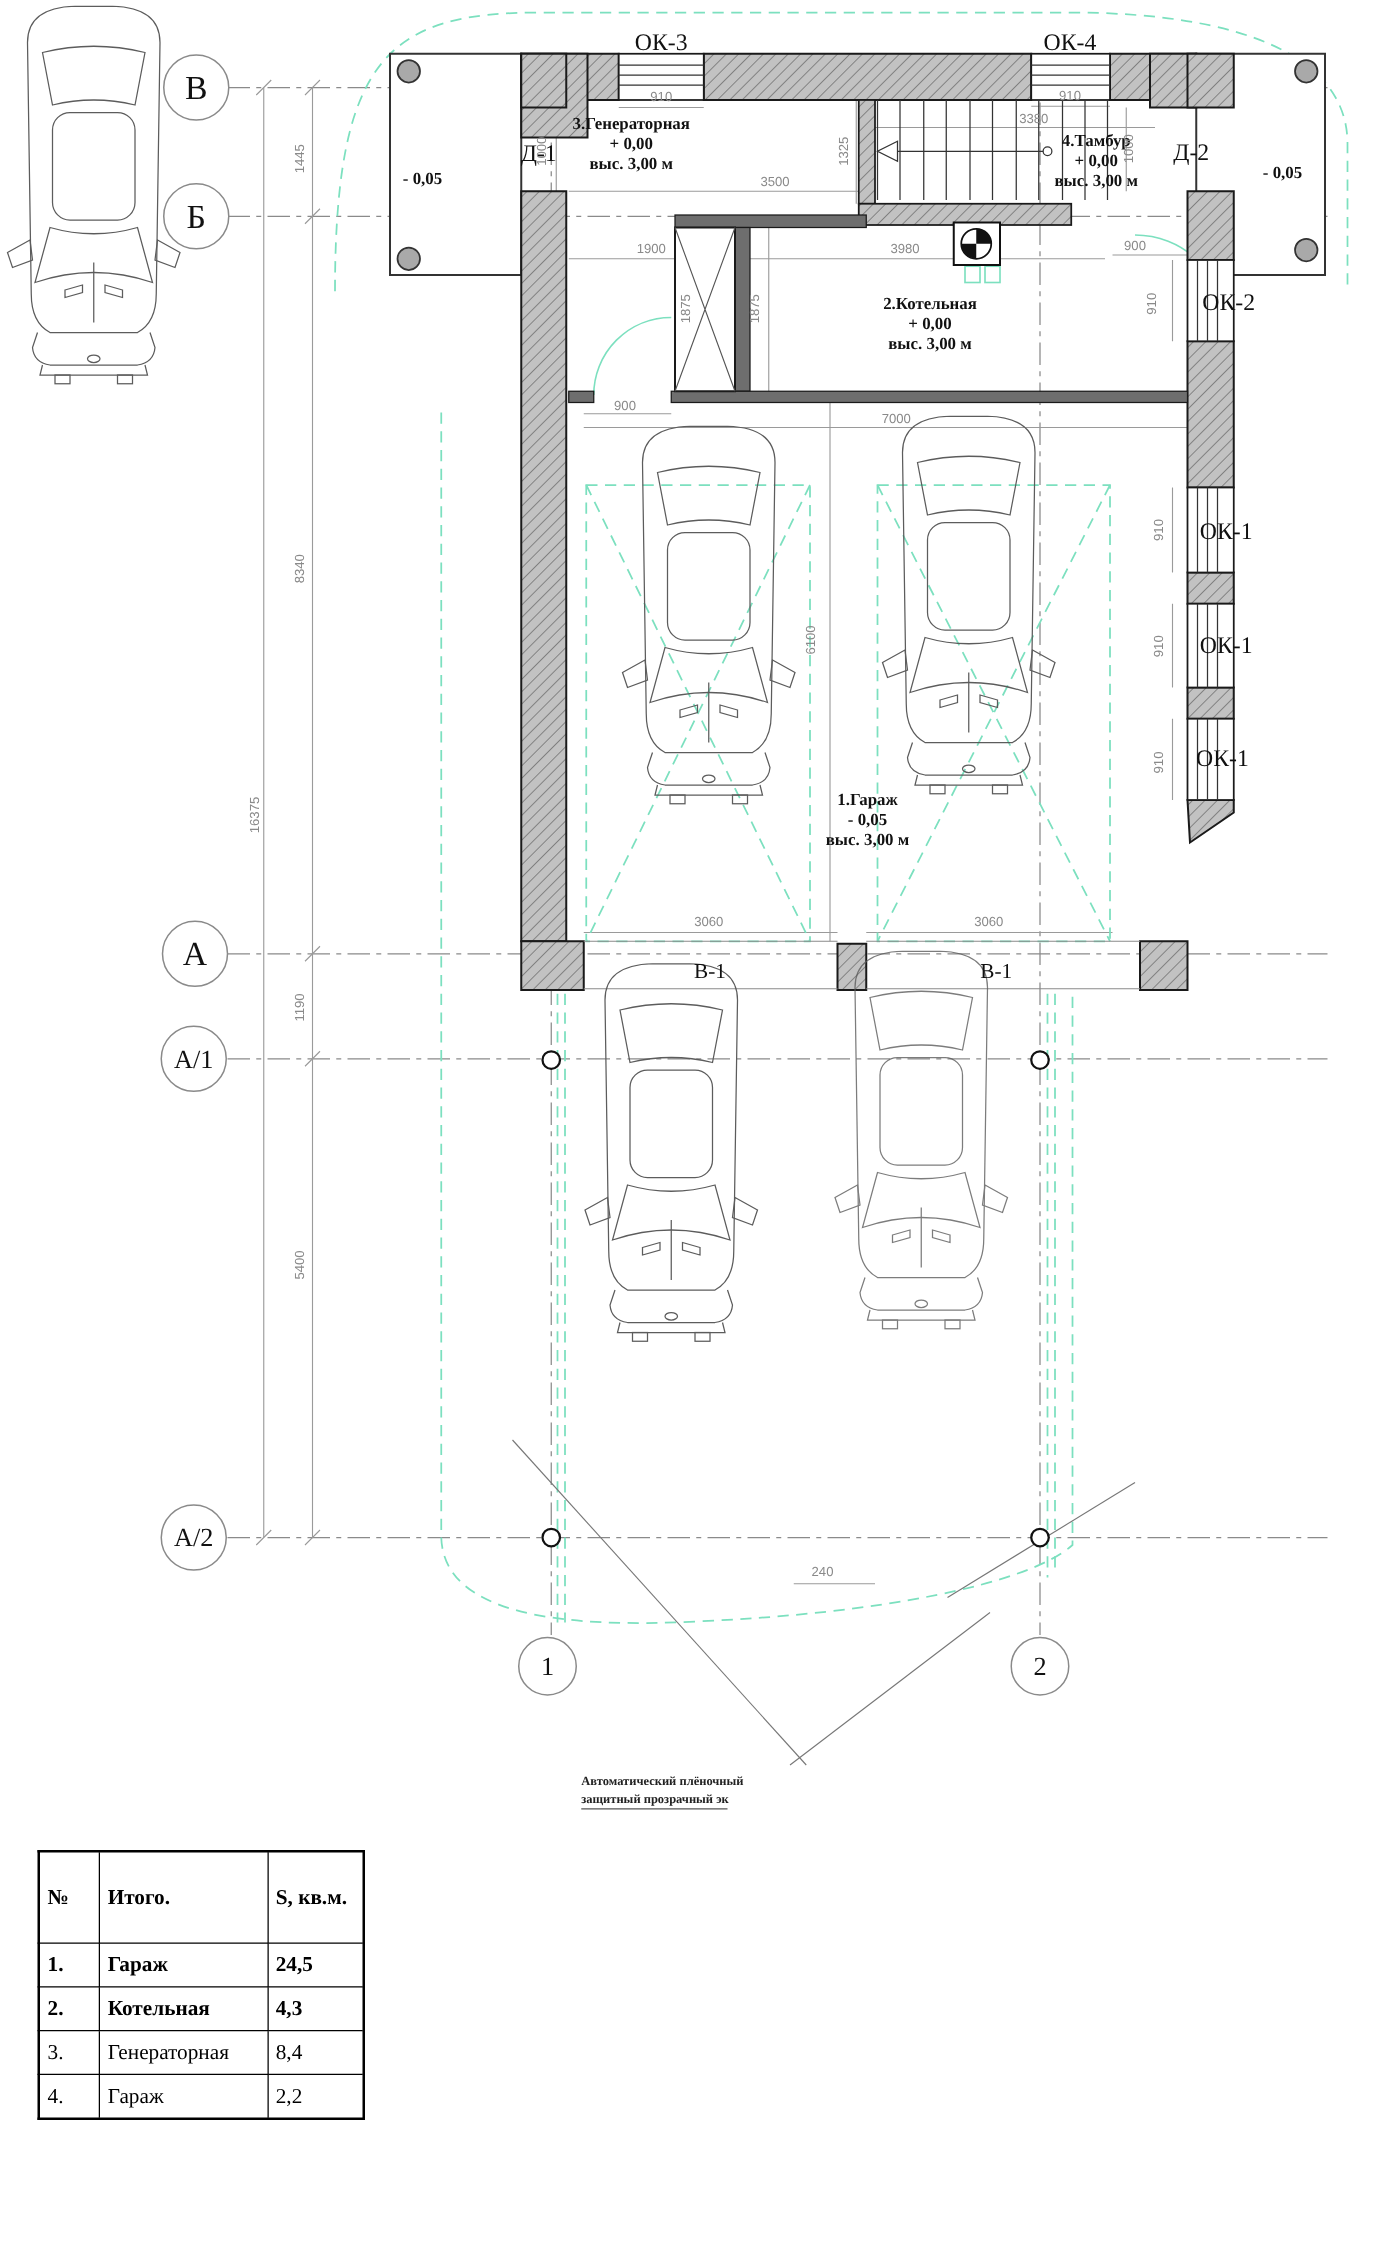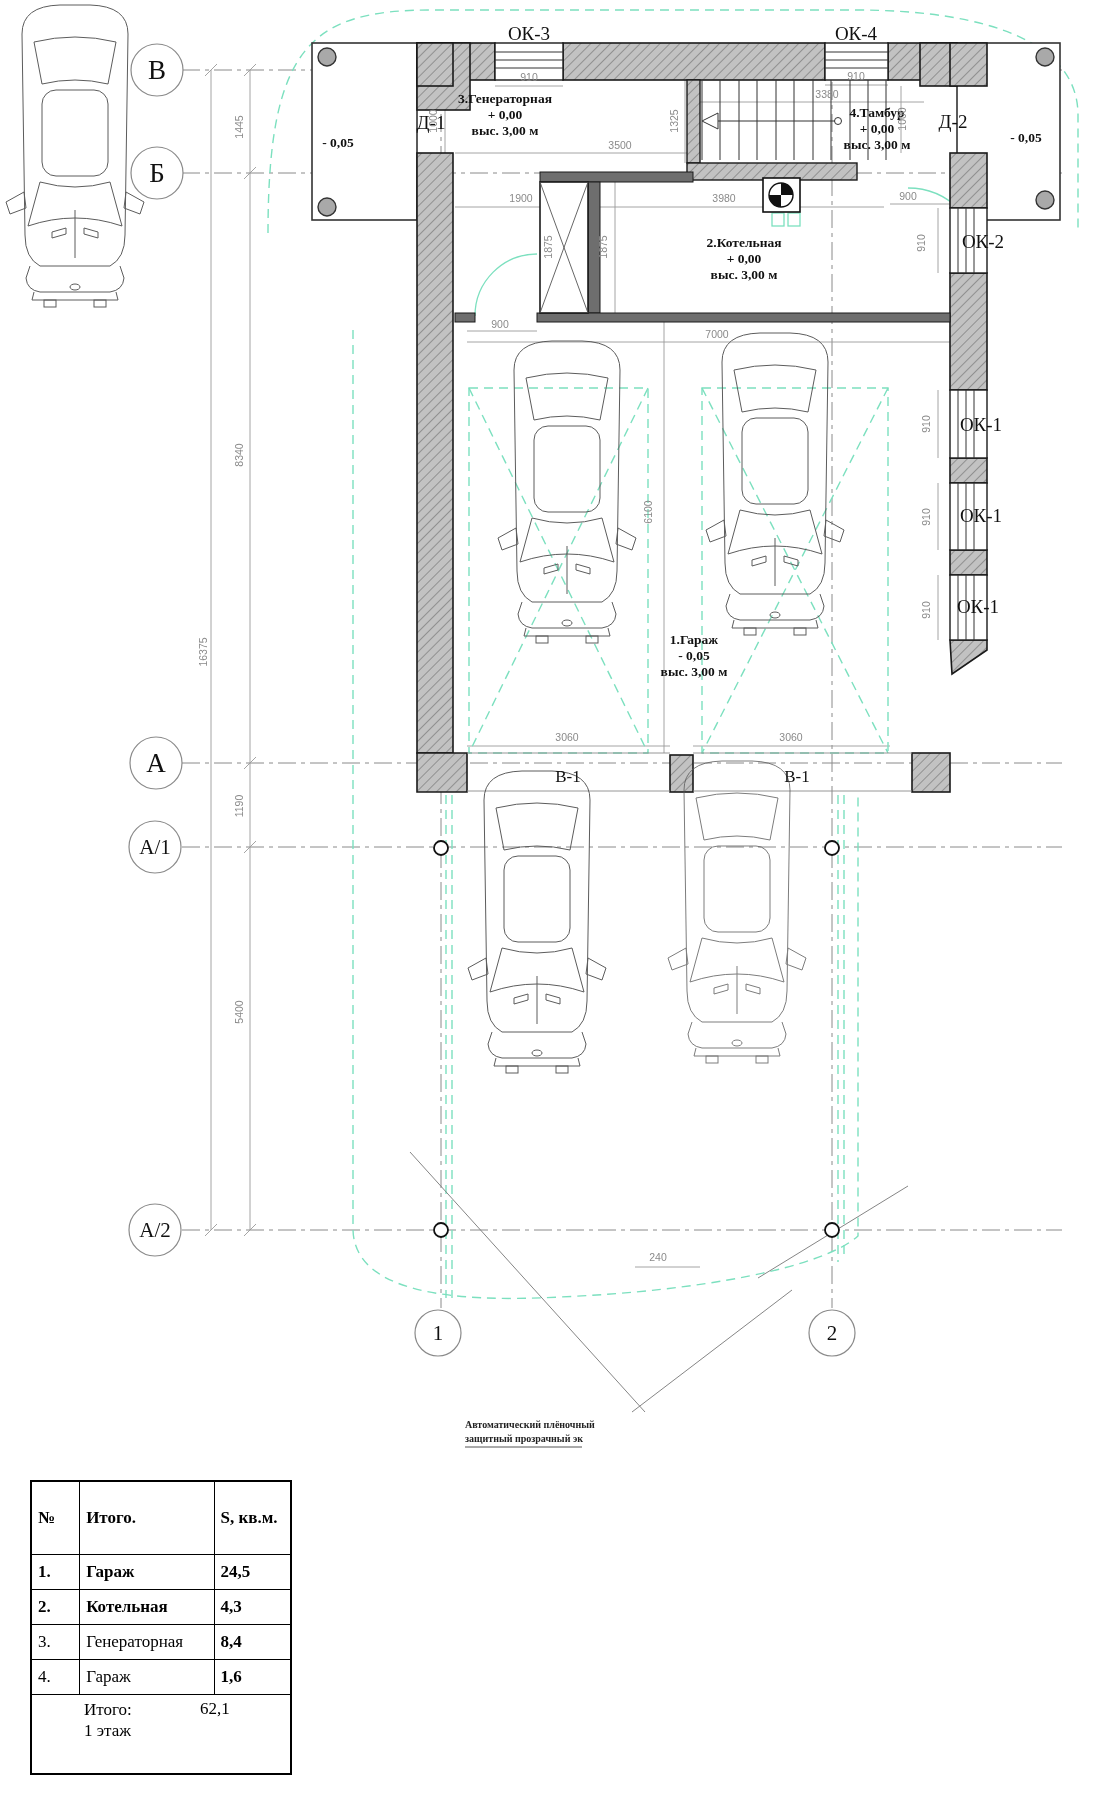--- a/index.html
+++ b/index.html
@@ -13,21 +13,21 @@
   .axsmall{font-family:"Liberation Serif",serif;font-size:21px;fill:#111;}
   .beam{font-family:"Liberation Serif",serif;font-size:17px;fill:#111;}
   .note{font-family:"Liberation Serif",serif;font-weight:bold;font-size:10px;fill:#222;}
   
   #area-table{position:absolute;left:30px;top:1480px;width:262px;border:2.5px solid #000;
     border-collapse:collapse;font-family:"Liberation Serif",serif;font-size:17px;color:#000;}
   #area-table td{border:1.5px solid #000;padding:2px 6px;vertical-align:middle;}
   #area-table tr.hdr td{height:68px;font-weight:bold;}
   #area-table td.c1{width:40px;}
   #area-table td.c2{width:128px;}
-  #area-table td.c3{width:70px;font-weight:bold;}
+  #area-table td.c3{width:70px;}
   #area-table tr.emph td{font-weight:bold;}
   #area-table tr.datarow td{height:30px;}
   #area-table td.totcell{border:none;height:72px;vertical-align:top;padding-top:4px;}
   .totwrap{display:flex;align-items:flex-start;}
   .totlbl{margin-left:46px;width:112px;line-height:1.25;}
   .totval{margin-left:4px;}
 </style>
 </head>
 <body>
 
@@ -324,28 +324,17 @@
     <td class="c3">4,3</td>
   </tr>
   <tr class="datarow">
     <td class="c1">3.</td>
     <td class="c2">Генераторная</td>
     <td class="c3">8,4</td>
   </tr>
   <tr class="datarow">
     <td class="c1">4.</td>
     <td class="c2">Гараж</td>
-    <td class="c3">1,6</td>
-  </tr>
-  <tr>
-    <td class="totcell" colspan="3">
-      <div class="totwrap">
-        <div class="totlbl">
-          <div>Итого:</div>
-          <div>1 этаж</div>
-        </div>
-        <div class="totval">62,1</div>
-      </div>
-    </td>
+    <td class="c3">2,2</td>
   </tr>
 </tbody>
     </table>
 </div>
 
 </body></html>

